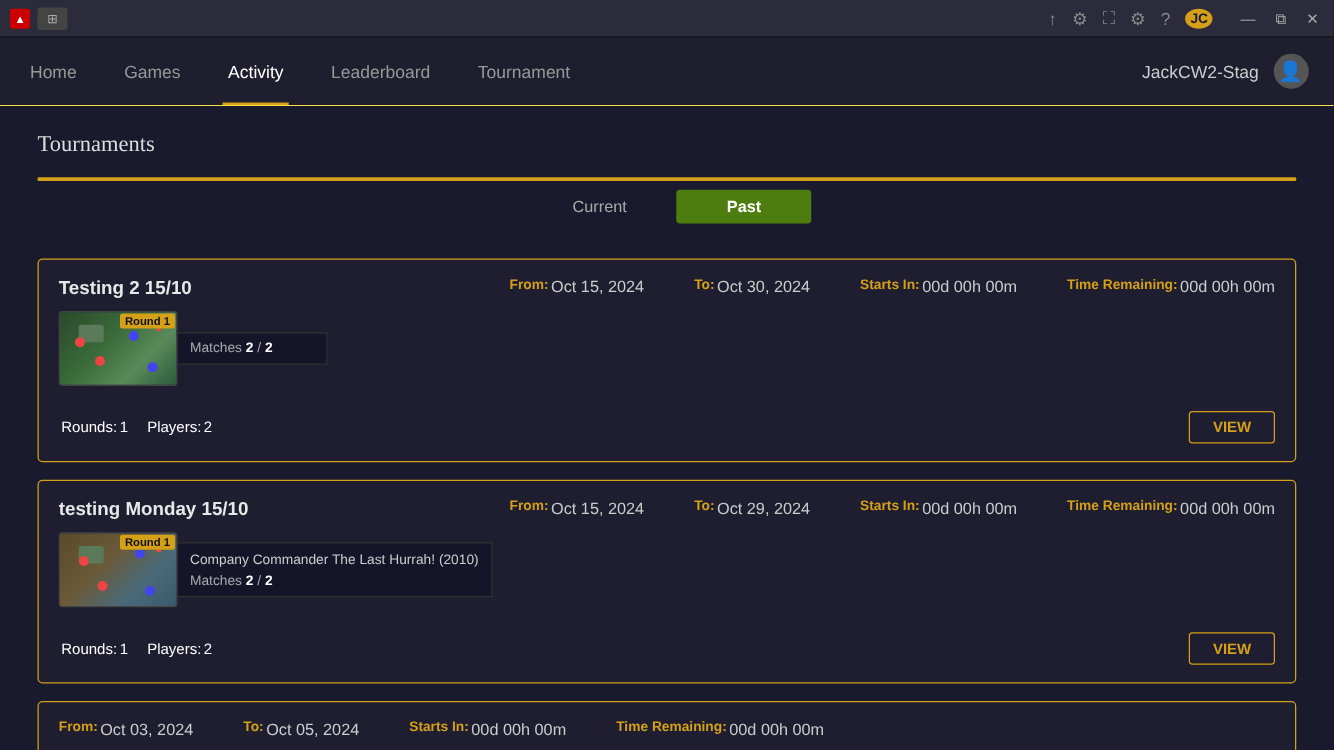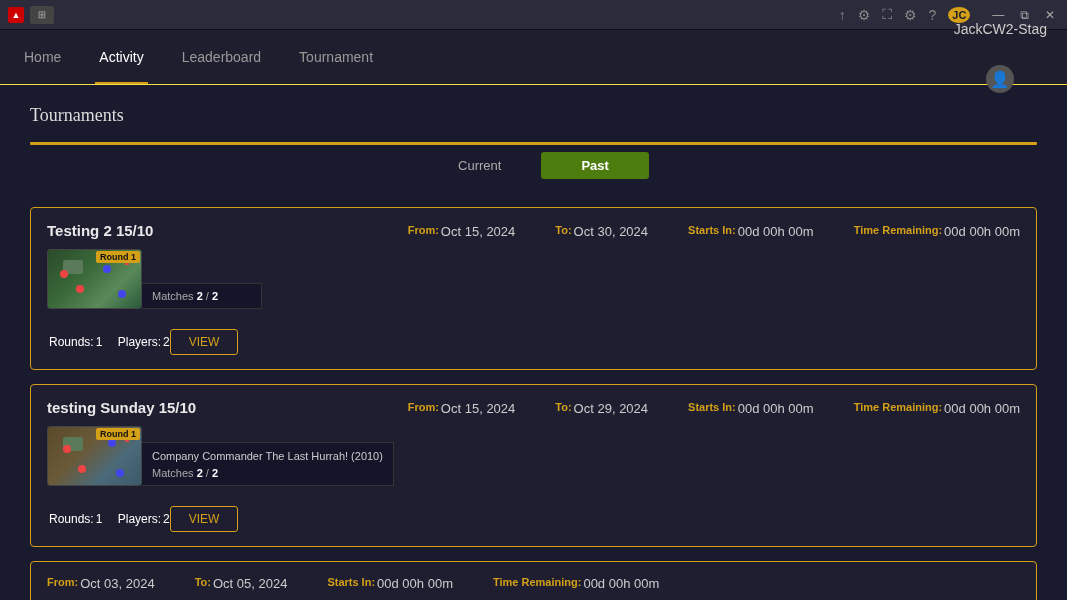--- a/index.html
+++ b/index.html
@@ -125,24 +125,23 @@
       position: absolute;
       bottom: 0;
       left: 0;
       right: 0;
       height: 2px;
       background: #d4a017;
     }
     .nav-right {
       display: flex;
       align-items: center;
-      gap: 28px;
+      gap: 12px;
       color: #ccc;
       font-size: 14px;
-      flex-direction: column;
     }
     .nav-avatar {
       width: 28px;
       height: 28px;
       border-radius: 50%;
       background: #555;
       display: flex;
       align-items: center;
       justify-content: center;
       color: #ccc;
@@ -202,21 +201,21 @@
     
     .tournament-card {
       border: 1px solid #d4a017;
       border-radius: 4px;
       padding: 14px 16px;
       margin-bottom: 14px;
       background: #1e1e30;
     }
     .card-header {
       display: flex;
-      align-items: flex-end;
+      align-items: flex-start;
       justify-content: space-between;
       margin-bottom: 10px;
     }
     .card-title {
       font-size: 15px;
       color: #e8e8e8;
       font-weight: 600;
     }
     .card-meta {
       display: flex;
@@ -233,21 +232,21 @@
       font-weight: 600;
     }
     .meta-value {
       color: #ccc;
       font-size: 13px;
     }
 
     
     .card-body {
       display: flex;
-      align-items: flex-end;
+      align-items: center;
       gap: 0;
       margin-bottom: 8px;
     }
     .game-thumbnail-wrap {
       position: relative;
       flex-shrink: 0;
     }
     .game-thumbnail {
       width: 95px;
       height: 60px;
@@ -319,40 +318,41 @@
       color: #aaa;
       font-size: 11px;
     }
     .matches-nums {
       color: #fff;
       font-weight: 600;
     }
 
     .card-footer {
       display: flex;
+      justify-content: space-between;
       align-items: center;
       margin-top: 20px;
     }
     .card-stats {
       color: #aaa;
       font-size: 12px;
     }
     .card-stats span {
       color: #fff;
       margin-left: 2px;
     }
     .view-btn {
       background: transparent;
       border: 1px solid #d4a017;
       color: #d4a017;
       padding: 5px 18px;
       border-radius: 3px;
       font-size: 12px;
       cursor: pointer;
-      font-weight: 400;
+      font-weight: 700;
     }
 
     
     .main-content::-webkit-scrollbar { width: 6px; }
     .main-content::-webkit-scrollbar-track { background: #111; }
     .main-content::-webkit-scrollbar-thumb { background: #444; border-radius: 3px; }
   </style>
 </head>
 <body>
 
@@ -374,20 +374,21 @@
       <span class="window-btn">—</span>
       <span class="window-btn">⧉</span>
       <span class="window-btn">✕</span>
     </div>
   </div>
 </div>
 
 <div class="nav-bar">
   <div class="nav-links">
     <a class="nav-link">Home</a>
+    <a class="nav-link">Games</a>
     <a class="nav-link active">Activity</a>
     <a class="nav-link">Leaderboard</a>
     <a class="nav-link">Tournament</a>
   </div>
   <div class="nav-right">
     <span>JackCW2-Stag</span>
     <div class="nav-avatar">👤</div>
   </div>
 </div>
 
@@ -452,21 +453,21 @@
         <span>Rounds:</span><span>1</span>
         &nbsp;&nbsp;
         <span>Players:</span><span>2</span>
       </div>
       <button class="view-btn">VIEW</button>
     </div>
   </div>
 
   <div class="tournament-card">
     <div class="card-header">
-      <div class="card-title">testing Sunday 15/10</div>
+      <div class="card-title">testing Monday 15/10</div>
       <div class="card-meta">
         <div class="meta-group">
           <span class="meta-label">From:</span>
           <span class="meta-value">Oct 15, 2024</span>
         </div>
         <div class="meta-group">
           <span class="meta-label">To:</span>
           <span class="meta-value">Oct 29, 2024</span>
         </div>
         <div class="meta-group">

